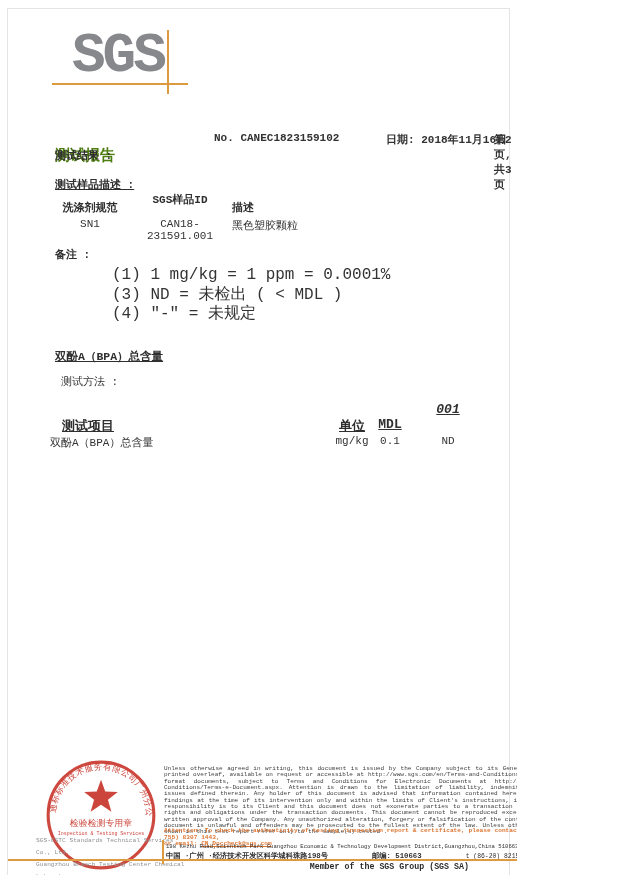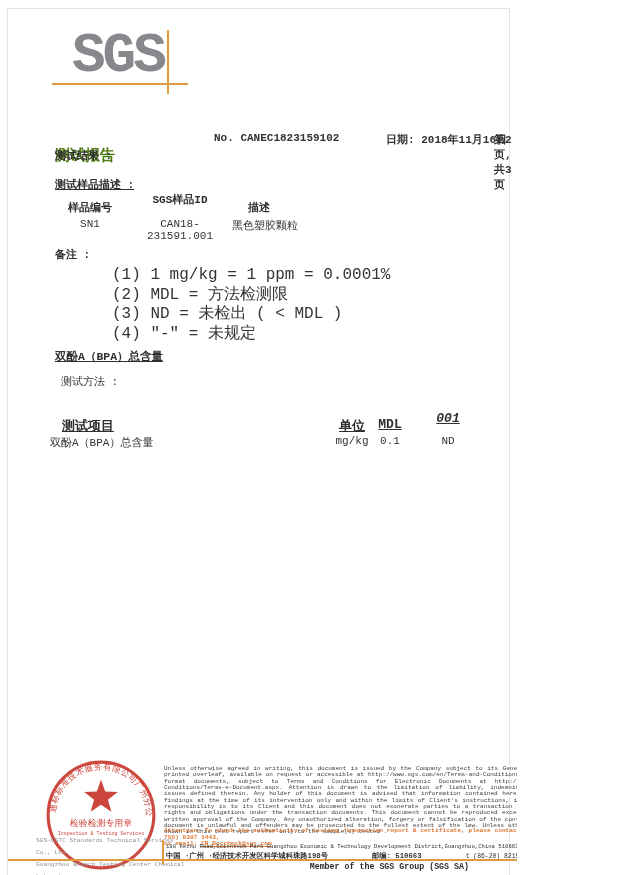--- a/index.html
+++ b/index.html
@@ -52,44 +52,43 @@
   <div class="abs report-title">测试报告</div>
   <div class="abs hmeta" style="left:214px;">No. CANEC1823159102</div>
   <div class="abs hmeta" style="left:386px;">日期: 2018年11月16日</div>
   <div class="abs hmeta" style="left:494px;">第2页,共3页</div>
 
   <div class="abs sec-label" style="left:55px;top:148px;">测试结果 :</div>
 
   <div class="abs sec-label underlined" style="left:55px;top:177px;">测试样品描述 :</div>
 
   <div>
-    <span class="abs cell cell-b t-center" style="left:52px;top:200px;width:76px;">样品编号</span>
+    <span class="abs cell cell-b t-center" style="left:52px;top:200px;width:76px;">洗涤剂规范</span>
     <span class="abs cell cell-b t-center" style="left:128px;top:192px;width:104px;">SGS样品ID</span>
-    <span class="abs cell cell-b" style="left:232px;top:200px;margin-left:16px;">描述</span>
+    <span class="abs cell cell-b" style="left:232px;top:200px;">描述</span>
     <span class="abs cell t-center" style="left:52px;top:218px;width:76px;">SN1</span>
     <span class="abs cell t-center" style="left:128px;top:218px;width:104px;">CAN18-231591.001</span>
     <span class="abs cell" style="left:232px;top:218px;">黑色塑胶颗粒</span>
   </div>
 
   <div class="abs sec-label" style="left:55px;top:247px;">备注 :</div>
   <div class="abs" style="left:112px;top:266px;">
     <div class="note-line">(1) 1 mg/kg = 1 ppm = 0.0001%</div>
-    <div class="note-line">(2) MDL = 方法检测限</div>
     <div class="note-line">(3) ND = 未检出 ( &lt; MDL )</div>
     <div class="note-line">(4) "-" = 未规定</div>
   </div>
 
   <div class="abs sec-label underlined" style="left:55px;top:349px;font-size:11.5px;">双酚A（BPA）总含量</div>
   <div class="abs cell" style="left:61px;top:374px;">测试方法 :</div>
 
   <div>
     <span class="abs rt-head" style="left:62px;top:417px;">测试项目</span>
     <span class="abs rt-head t-center" style="left:332px;top:417px;width:40px;">单位</span>
     <span class="abs rt-head t-center" style="left:370px;top:417px;width:40px;">MDL</span>
-    <span class="abs rt-head italic t-center" style="left:428px;top:411px;width:40px;">001</span>
+    <span class="abs rt-head italic t-center" style="left:428px;top:402px;width:40px;">001</span>
     <span class="abs cell" style="left:50px;top:435px;">双酚A（BPA）总含量</span>
     <span class="abs cell t-center" style="left:332px;top:435px;width:40px;">mg/kg</span>
     <span class="abs cell t-center" style="left:370px;top:435px;width:40px;">0.1</span>
     <span class="abs cell t-center" style="left:428px;top:435px;width:40px;">ND</span>
   </div>
 
   <svg class="abs stamp-svg" width="114" height="114" viewBox="0 0 110 110">
     <circle cx="55" cy="55" r="51" fill="none" stroke="#c8352b" stroke-width="3" opacity="0.9"></circle>
     <polygon points="55,21 59.1,32.3 71.2,32.8 61.7,40.2 65,51.8 55,45 45,51.8 48.3,40.2 38.8,32.8 50.9,32.3" fill="#c8352b" opacity="0.92"></polygon>
     <path id="ringPath" d="M 11 55 A 44 44 0 1 1 99 55" fill="none"></path>

